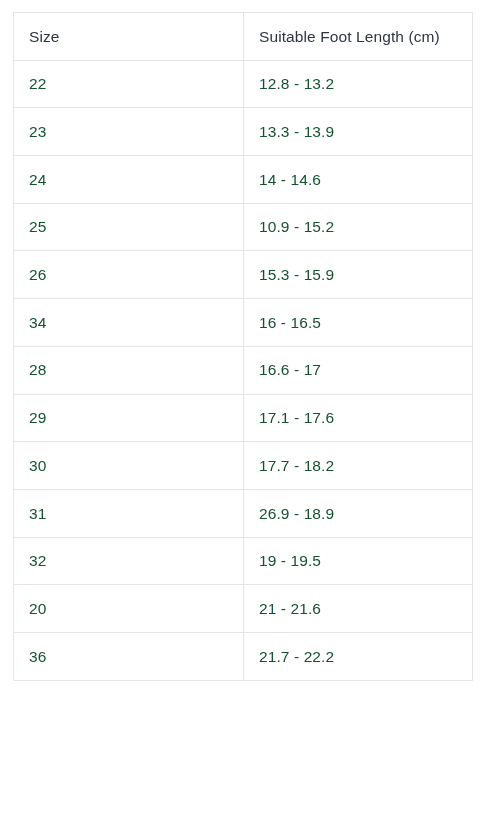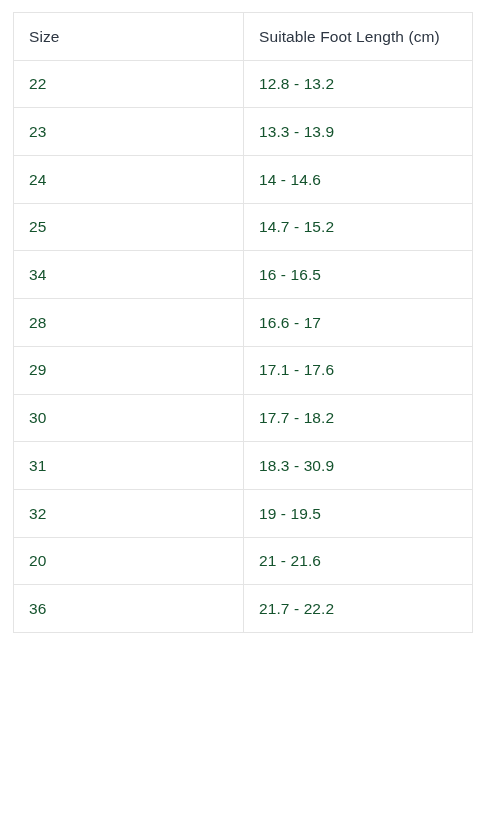--- a/index.html
+++ b/index.html
@@ -93,41 +93,45 @@
           <tr>
             <td>23</td>
             <td>13.3 - 13.9</td>
           </tr>
           <tr>
             <td>24</td>
             <td>14 - 14.6</td>
           </tr>
           <tr>
             <td>25</td>
-            <td>14.7 - 15.2</td>
+            <td>10.9 - 15.2</td>
+          </tr>
+          <tr>
+            <td>26</td>
+            <td>15.3 - 15.9</td>
           </tr>
           <tr>
             <td>34</td>
             <td>16 - 16.5</td>
           </tr>
           <tr>
             <td>28</td>
             <td>16.6 - 17</td>
           </tr>
           <tr>
             <td>29</td>
             <td>17.1 - 17.6</td>
           </tr>
           <tr>
             <td>30</td>
             <td>17.7 - 18.2</td>
           </tr>
           <tr>
             <td>31</td>
-            <td>18.3 - 30.9</td>
+            <td>26.9 - 18.9</td>
           </tr>
           <tr>
             <td>32</td>
             <td>19 - 19.5</td>
           </tr>
           <tr>
             <td>20</td>
             <td>21 - 21.6</td>
           </tr>
           <tr>

